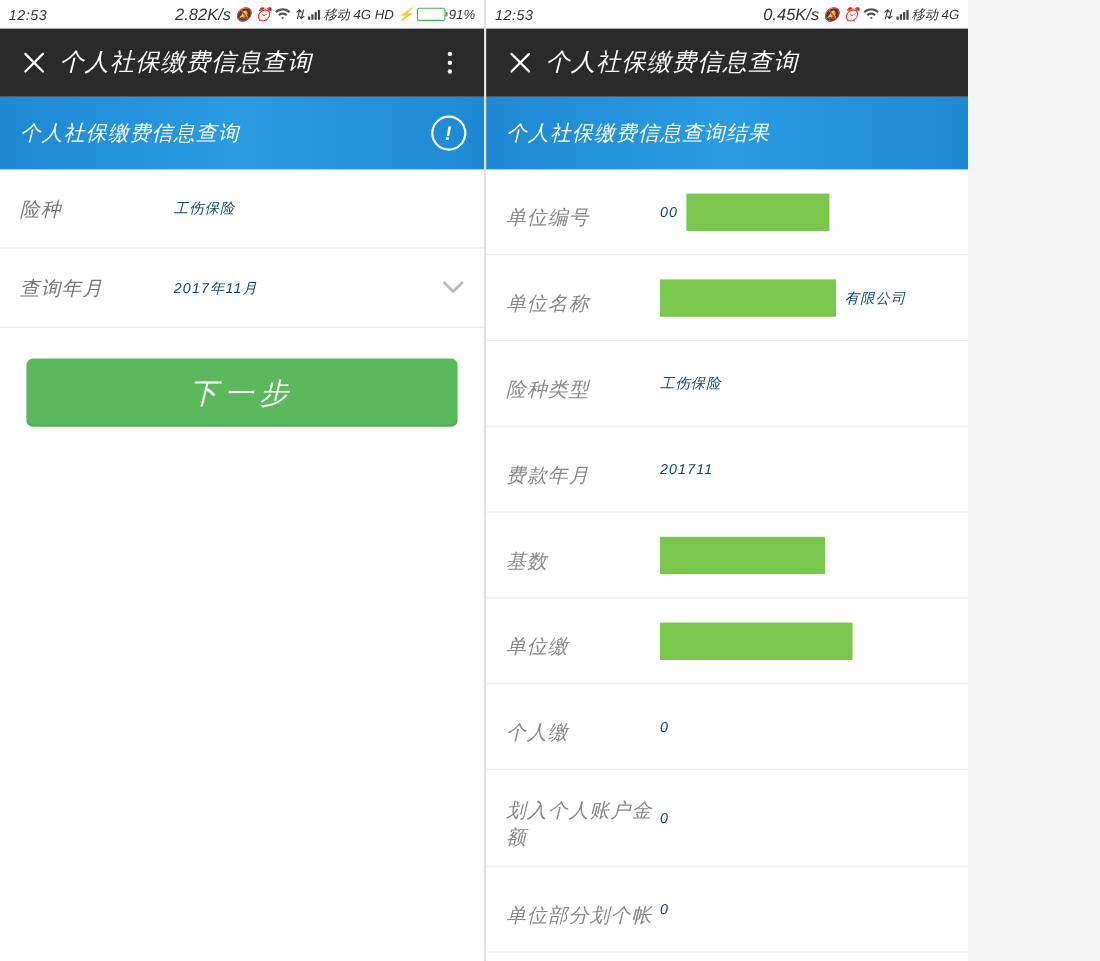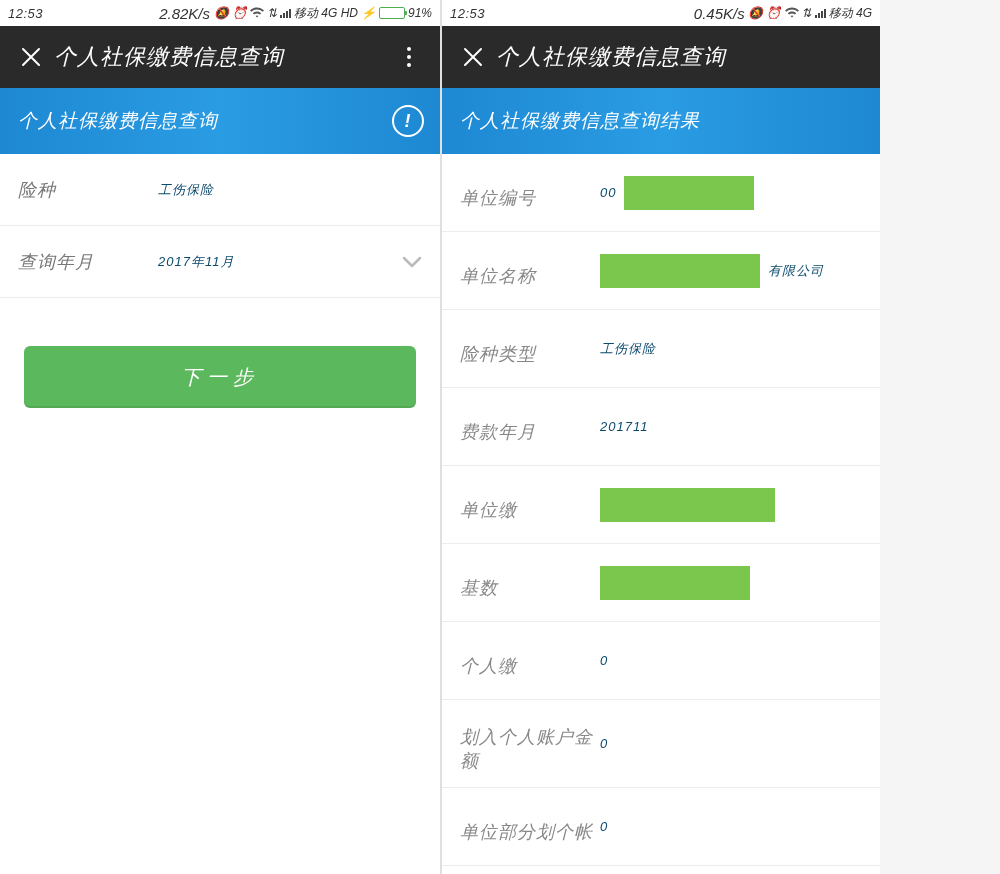--- a/index.html
+++ b/index.html
@@ -117,27 +117,27 @@
     font-size:13px;
     display:flex; align-items:center; gap:8px;
     letter-spacing:1px;
   }
   .chevron {
     color:#bbb; font-size:20px; margin-left:auto;
   }
 
   
   .next-btn {
-    margin: 48px 24px;
+    margin: 28px 24px;
     background:#5cb85c;
     color:#fff;
     text-align:center;
     height:62px;
     border-radius:6px;
-    font-size:20px;
+    font-size:26px;
     display:flex; align-items:center; justify-content:center;
     letter-spacing:6px;
     box-shadow: inset 0 -2px 0 rgba(0,0,0,0.08);
   }
 
   
   .result-rows { background:#fff; }
   .result-rows .row { min-height:78px; }
   .result-rows .row-label { color:#888;margin-top:11px; }
   .redact {
@@ -291,34 +291,34 @@
       <div class="row-label">险种类型</div>
       <div class="row-value">工伤保险</div>
     </div>
 
     <div class="row">
       <div class="row-label">费款年月</div>
       <div class="row-value">201711</div>
     </div>
 
     <div class="row">
+      <div class="row-label">基数</div>
+      <div class="row-value">
+          <span class="redact w3"></span>
+        </div>
+    </div>
+
+    <div class="row">
       <div class="row-label">单位缴</div>
       <div class="row-value">
           <span class="redact w4"></span>
         </div>
     </div>
 
     <div class="row">
-      <div class="row-label">基数</div>
-      <div class="row-value">
-          <span class="redact w3"></span>
-        </div>
-    </div>
-
-    <div class="row">
       <div class="row-label">个人缴</div>
       <div class="row-value">0</div>
     </div>
 
     <div class="row">
       <div class="row-label">划入个人账户金额</div>
       <div class="row-value">0</div>
     </div>
 
     <div class="row">

